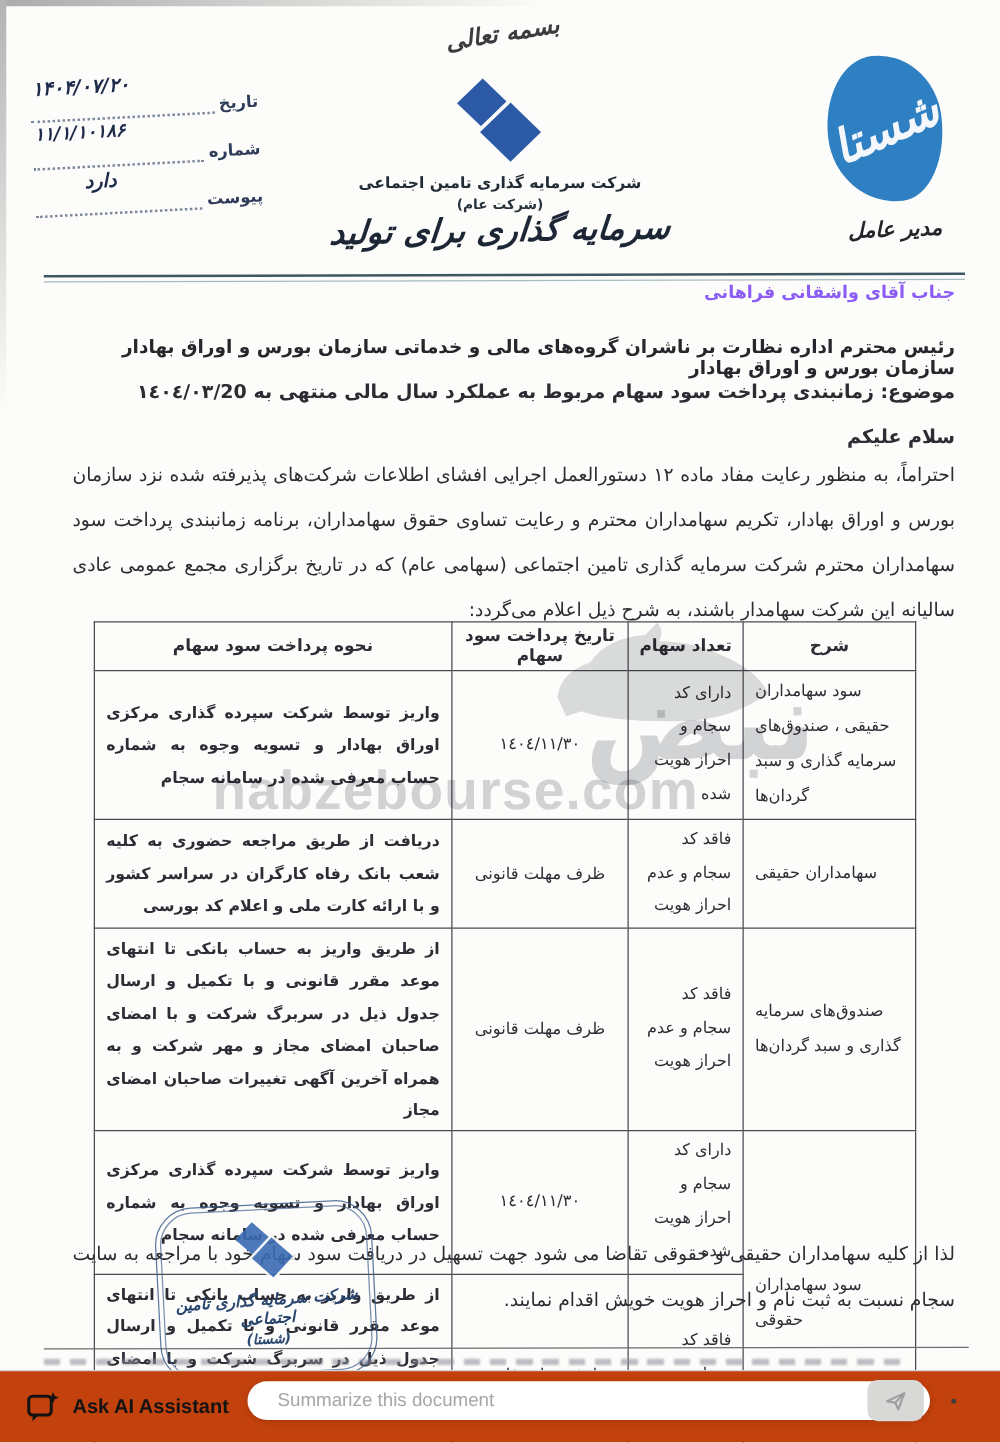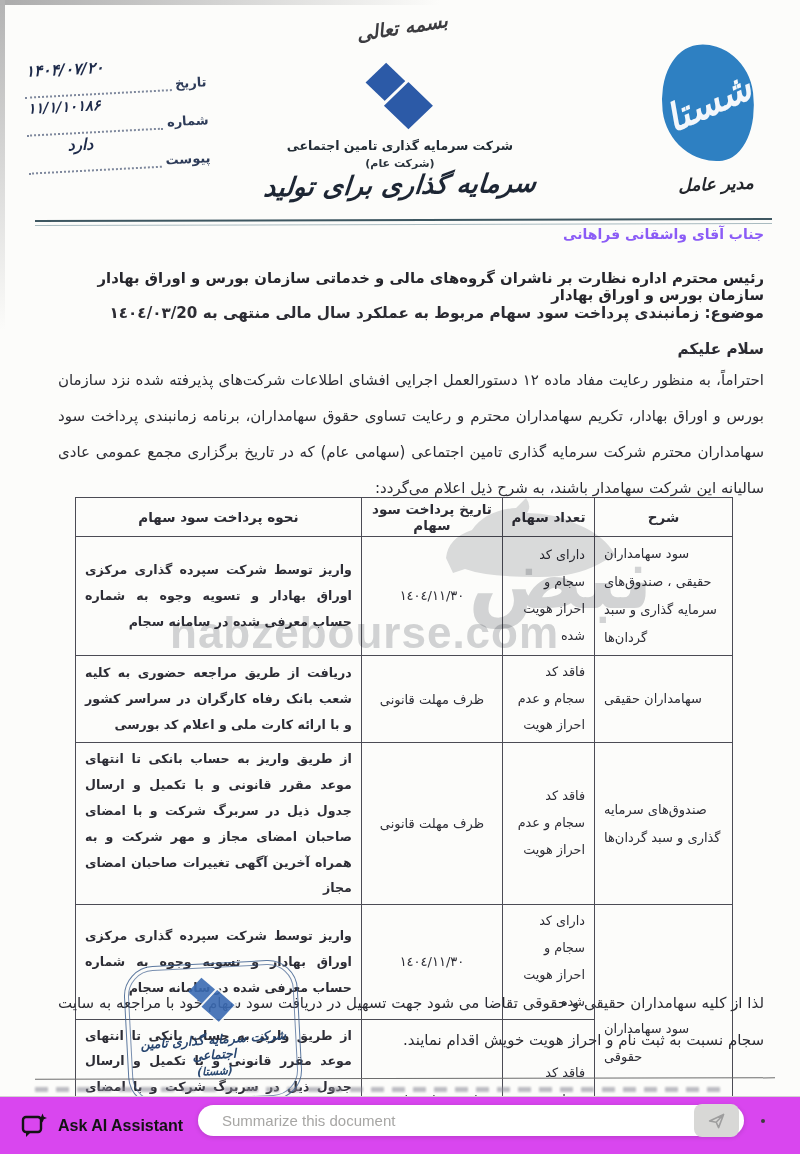--- a/index.html
+++ b/index.html
@@ -94,21 +94,21 @@
     margin-top:2px;text-align:center;width:150px;transform:rotate(-1deg);}
   .stamp-text2{font-size:11px;font-weight:600;font-style:italic;color:#2c4a72;margin-top:3px;}
 
   .rule-bottom{position:absolute;top:1078px;left:35px;width:740px;height:0;
     border-top:1.5px solid #6d6d6d;transform:rotate(-.1deg);z-index:2;}
   .fineprint{position:absolute;top:1087px;left:35px;width:690px;height:5px;z-index:2;
     background:repeating-linear-gradient(90deg,#8b8b97 0 13px,transparent 13px 21px);
     filter:blur(1px);opacity:.55;}
 
   
-  .ai-bar{position:absolute;left:0;right:0;bottom:0;height:57px;background:#d946ef;
+  .ai-bar{position:absolute;left:0;right:0;bottom:0;height:57px;background:#c2410c;
     border-top:1px solid #d4d3d1;z-index:10;direction:ltr;
     font-family:"Liberation Sans",sans-serif;display:flex;align-items:center;}
   .ai-launcher{display:flex;align-items:center;gap:10px;margin-left:20px;cursor:pointer;}
   .ai-label{font-size:16px;font-weight:700;color:#131313;}
   .ai-input-wrap{position:absolute;left:198px;top:8px;width:546px;height:31px;
     background:#ffffff;border-radius:22px;box-shadow:0 1px 5px rgba(0,0,0,.16);
     display:flex;align-items:center;}
   .ai-input{flex:1;border:none;outline:none;background:transparent;margin-left:22px;
     font-size:15px;color:#333;font-family:"Liberation Sans",sans-serif;}
   .ai-input::placeholder{color:#a7a6a4;}

